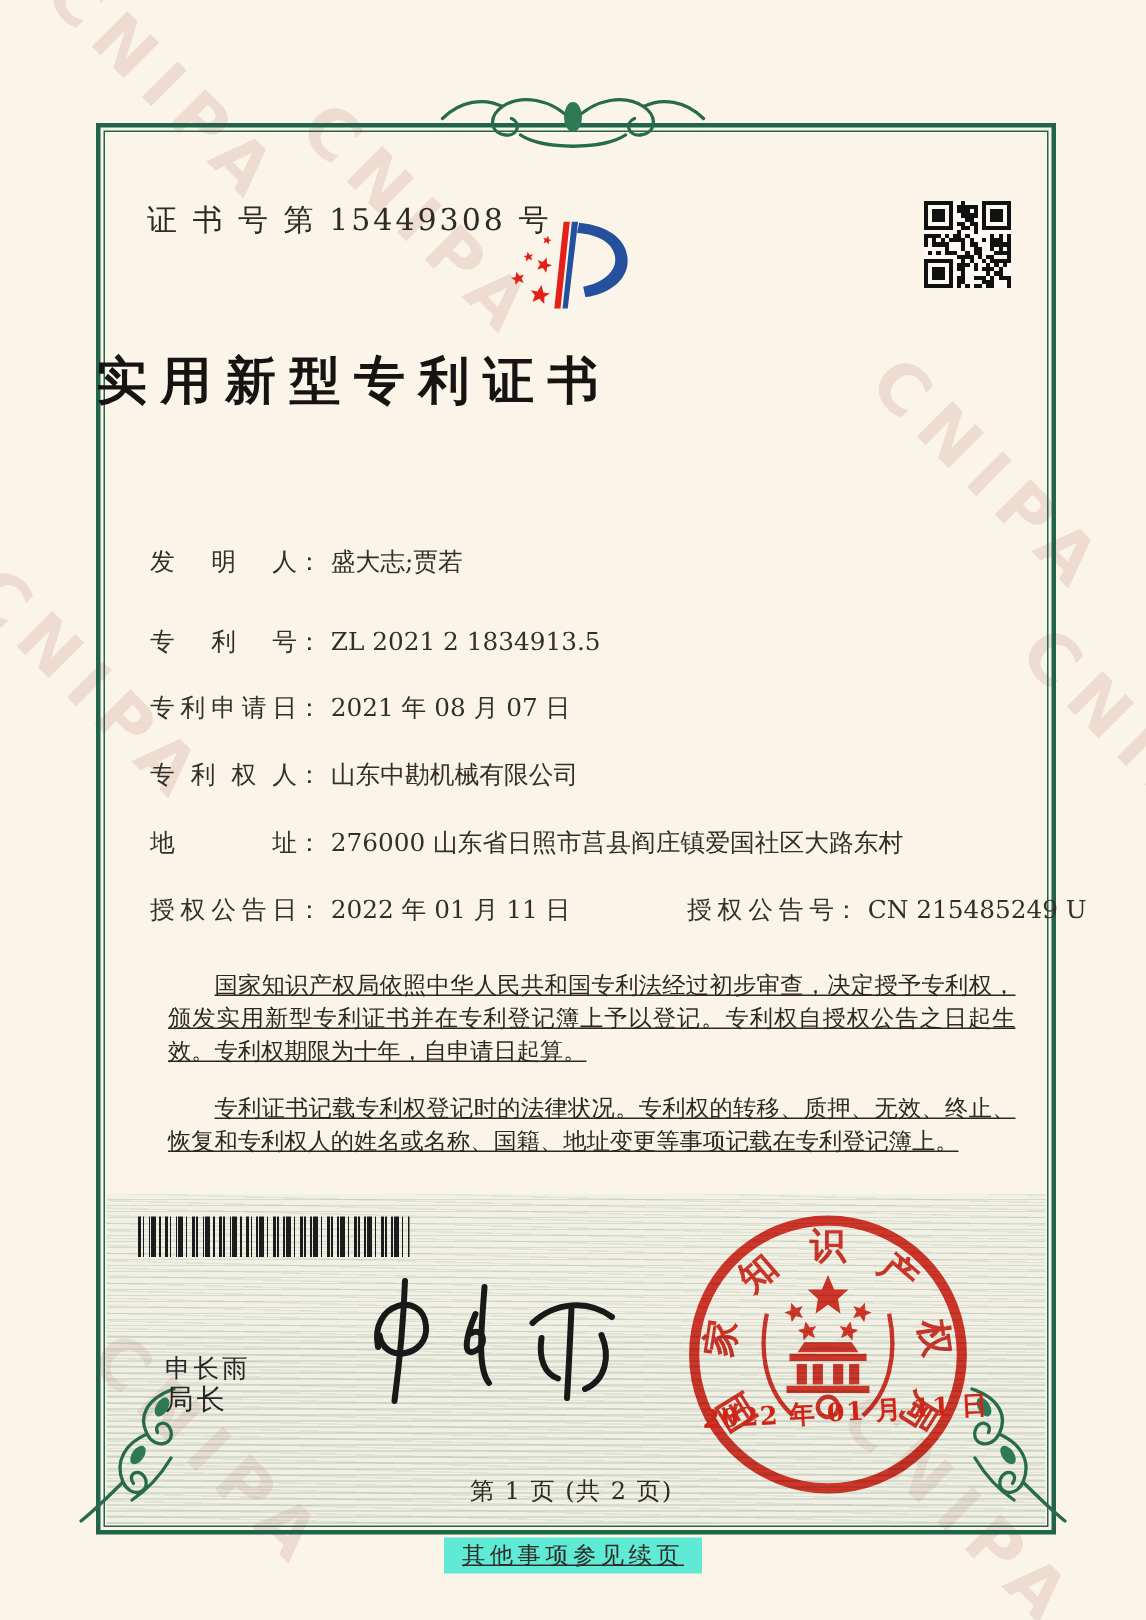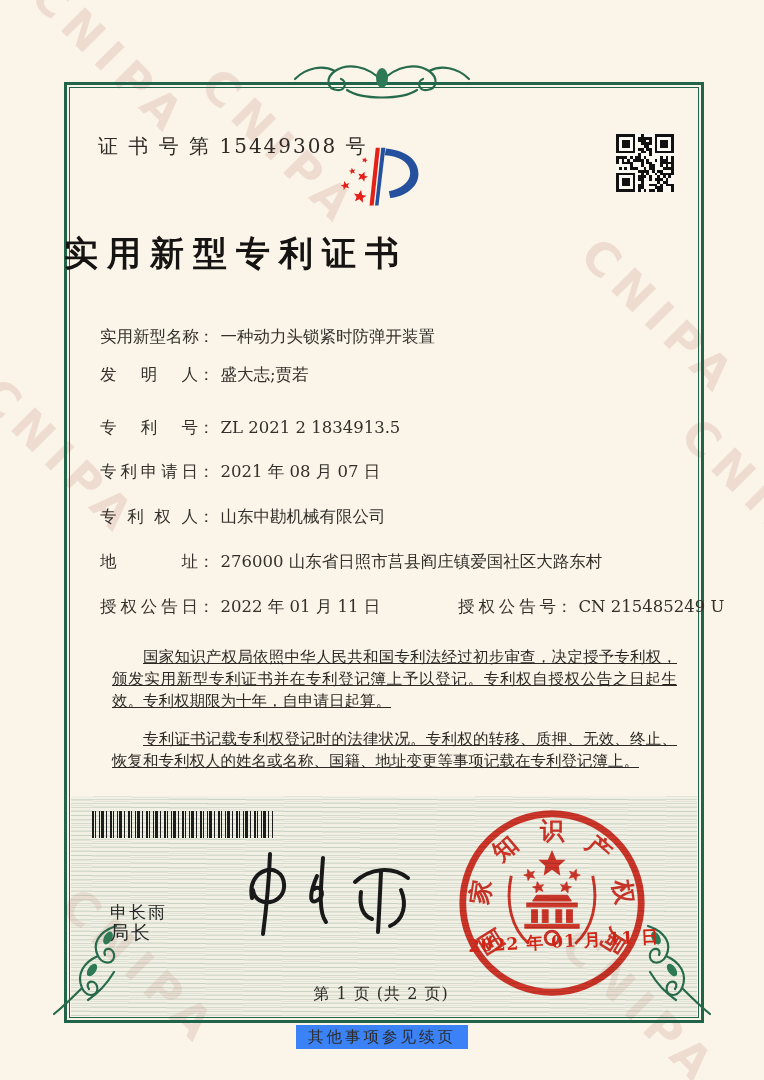--- a/index.html
+++ b/index.html
@@ -47,21 +47,21 @@
                letter-spacing:2px;color:#262626;}
   #signature{left:220px;top:846px;}
   
   #seal{left:455px;top:806px;width:194px;height:194px;opacity:.93;mix-blend-mode:multiply;}
   #seal-chars text{fill:#d7281d;font-size:25px;font-weight:bold;font-family:"DejaVu Serif",serif;}
   #seal-date{left:468px;top:930px;font-size:17px;font-weight:bold;color:#d02516;
              letter-spacing:1px;transform:rotate(-3deg);white-space:nowrap;}
   
   #page-num{left:64px;top:984px;width:634px;text-align:center;font-size:16px;letter-spacing:1px;}
   #note{left:0;top:1027px;width:764px;text-align:center;font-size:15.5px;}
-  #note span{background:#3b82f6;padding:3px 12px;letter-spacing:3px;}
+  #note span{background:#5eead4;padding:3px 12px;letter-spacing:3px;text-decoration:underline;}
 </style>
 </head>
 <body>
 
 <div class="page">
 
   <div class="wm" style="left:10px;top:30px;">CNIPA</div>
   <div class="wm" style="left:560px;top:290px;">CNIPA</div>
   <div class="wm" style="left:-40px;top:430px;">CNIPA</div>
   <div class="wm" style="left:660px;top:470px;">CNIPA</div>
@@ -256,23 +256,20 @@
         <rect x="15" y="1" width="5" height="5" fill="#fdfaf4"></rect>
         <rect x="16" y="2" width="3" height="3" fill="#111"></rect>
         <rect x="0" y="14" width="7" height="7" fill="#111"></rect>
         <rect x="1" y="15" width="5" height="5" fill="#fdfaf4"></rect>
         <rect x="2" y="16" width="3" height="3" fill="#111"></rect>
       </g>
     </svg>
 
   <div class="abs" id="title">实用新型专利证书</div>
 
-  <div class="field" style="top:326px;">
-    <span class="f-label">实用新型名称</span><span class="f-colon">：</span><span>一种动力头锁紧时防弹开装置</span>
-  </div>
   <div class="field" style="top:364px;">
     <span class="f-label">发明人</span><span class="f-colon">：</span><span>盛大志;贾若</span>
   </div>
   <div class="field" style="top:417px;">
     <span class="f-label">专利号</span><span class="f-colon">：</span><span>ZL 2021 2 1834913.5</span>
   </div>
   <div class="field" style="top:461px;">
     <span class="f-label">专利申请日</span><span class="f-colon">：</span><span>2021 年 08 月 07 日</span>
   </div>
   <div class="field" style="top:506px;">

